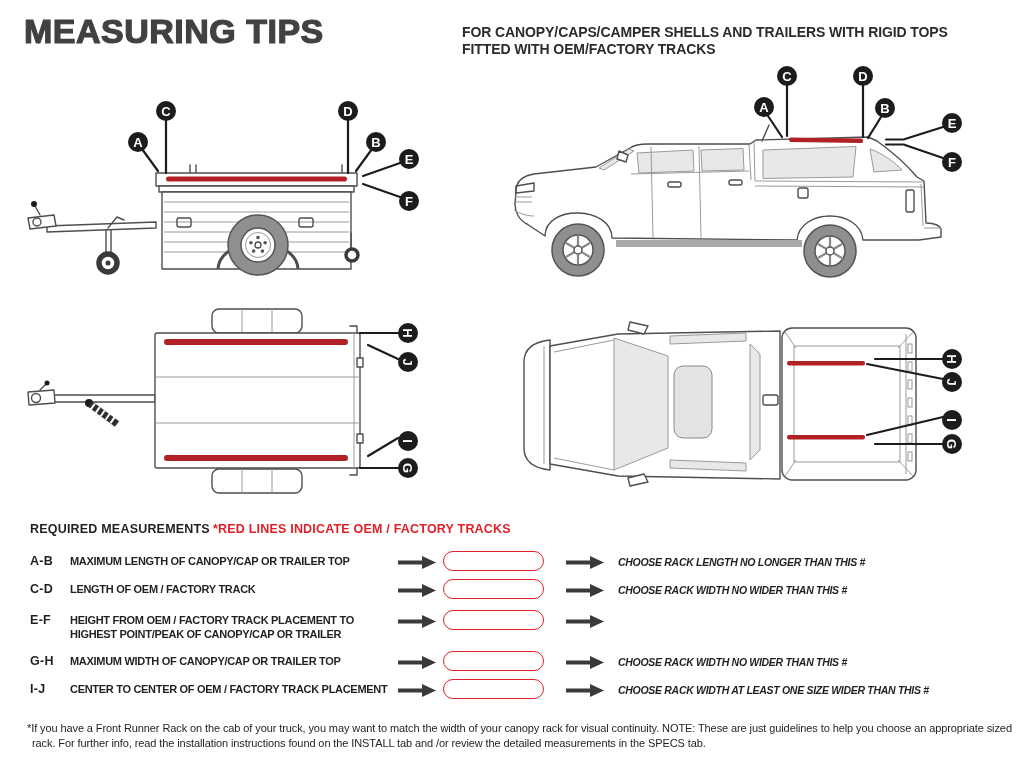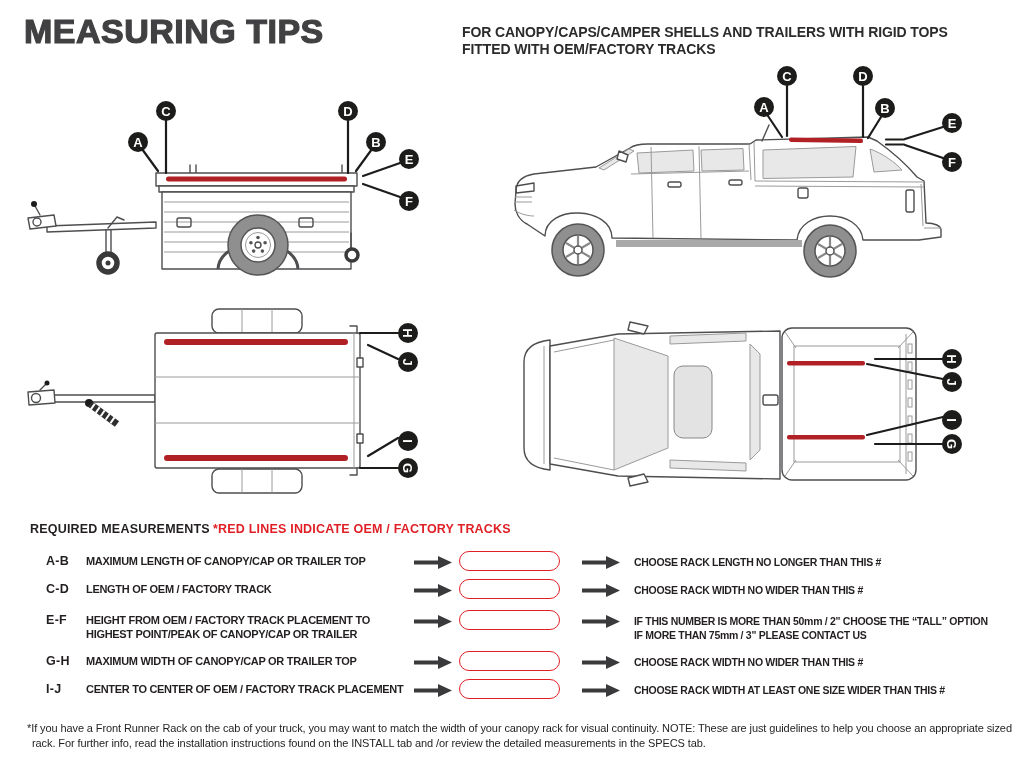--- a/index.html
+++ b/index.html
@@ -28,31 +28,31 @@
   .leader{stroke:var(--badge-black,#1c1c1a);stroke-width:2.2;fill:none;stroke-linecap:round;}
   .badge{fill:var(--badge-black,#1c1c1a);}
   .blt{fill:#fff;font-family:"Liberation Sans",sans-serif;font-size:13px;font-weight:bold;}
   .tire{fill:#8f8f8f;stroke:#555;stroke-width:1.5;}
   .rim{fill:#fff;stroke:#555;stroke-width:1.5;}
   .spoke{stroke:#888;stroke-width:2.2;}
   .rocker{fill:#a9a9a9;}
   
   .sec-title{left:30px;top:522px;font-size:12.5px;font-weight:bold;letter-spacing:.2px;}
   .red-note{left:193px;top:522px;font-size:12.5px;font-weight:bold;letter-spacing:.2px;color:var(--accent-red,#e01f26);padding-left:20px;}
-  .mrow{position:absolute;left:16px;right:0;height:26px;}
+  .mrow{position:absolute;left:0;right:0;height:26px;}
   .mkey{position:absolute;left:30px;top:0;font-size:12.5px;font-weight:bold;letter-spacing:.3px;}
   .mlabel{position:absolute;left:70px;top:1px;width:328px;font-size:11px;font-weight:bold;
           letter-spacing:-.3px;line-height:13.5px;white-space:pre-line;}
   .arr{position:absolute;top:2px;}
   .arr1{left:398px;} .arr2{left:566px;}
   .arr rect,.arr polygon{fill:#3a3a3c;}
   .mpill{position:absolute;left:443px;top:-3px;width:101px;height:20px;border:1.6px solid var(--accent-red,#e01f26);
          border-radius:12px;background:#fff;box-sizing:border-box;}
   .mresult{position:absolute;left:618px;top:1px;width:400px;font-size:10.5px;font-weight:bold;
-           letter-spacing:-.3px;line-height:14px;white-space:pre-line;}
+           letter-spacing:-.3px;line-height:14px;white-space:pre-line;font-style:italic;}
   
   .footnote{left:20px;top:721px;width:992px;font-size:11px;line-height:15px;letter-spacing:-.1px;
             color:#1f1f1f;text-indent:-5px;padding-left:5px;margin-left:7px;}
 </style>
 </head>
 <body>
 
 <div class="abs title">MEASURING TIPS</div>
 <div class="abs subtitle">FOR CANOPY/CAPS/CAMPER SHELLS AND TRAILERS WITH RIGID TOPS
 FITTED WITH OEM/FACTORY TRACKS</div>
@@ -341,22 +341,20 @@
 HIGHEST POINT/PEAK OF CANOPY/CAP OR TRAILER</span>
   <svg class="arr arr1" width="38" height="13" viewBox="0 0 38 13">
       <rect x="0" y="4.5" width="24" height="4"></rect>
       <polygon points="24,0 38,6.5 24,13"></polygon>
     </svg>
   <span class="mpill"></span>
   <svg class="arr arr2" width="38" height="13" viewBox="0 0 38 13">
       <rect x="0" y="4.5" width="24" height="4"></rect>
       <polygon points="24,0 38,6.5 24,13"></polygon>
     </svg>
-  <span class="mresult">IF THIS NUMBER IS MORE THAN 50mm / 2" CHOOSE THE “TALL” OPTION
-IF MORE THAN 75mm / 3" PLEASE CONTACT US</span>
 </div>
 
 <div class="mrow" style="top:654px">
   <span class="mkey">G-H</span>
   <span class="mlabel">MAXIMUM  WIDTH OF CANOPY/CAP OR TRAILER TOP</span>
   <svg class="arr arr1" width="38" height="13" viewBox="0 0 38 13">
       <rect x="0" y="4.5" width="24" height="4"></rect>
       <polygon points="24,0 38,6.5 24,13"></polygon>
     </svg>
   <span class="mpill"></span>

